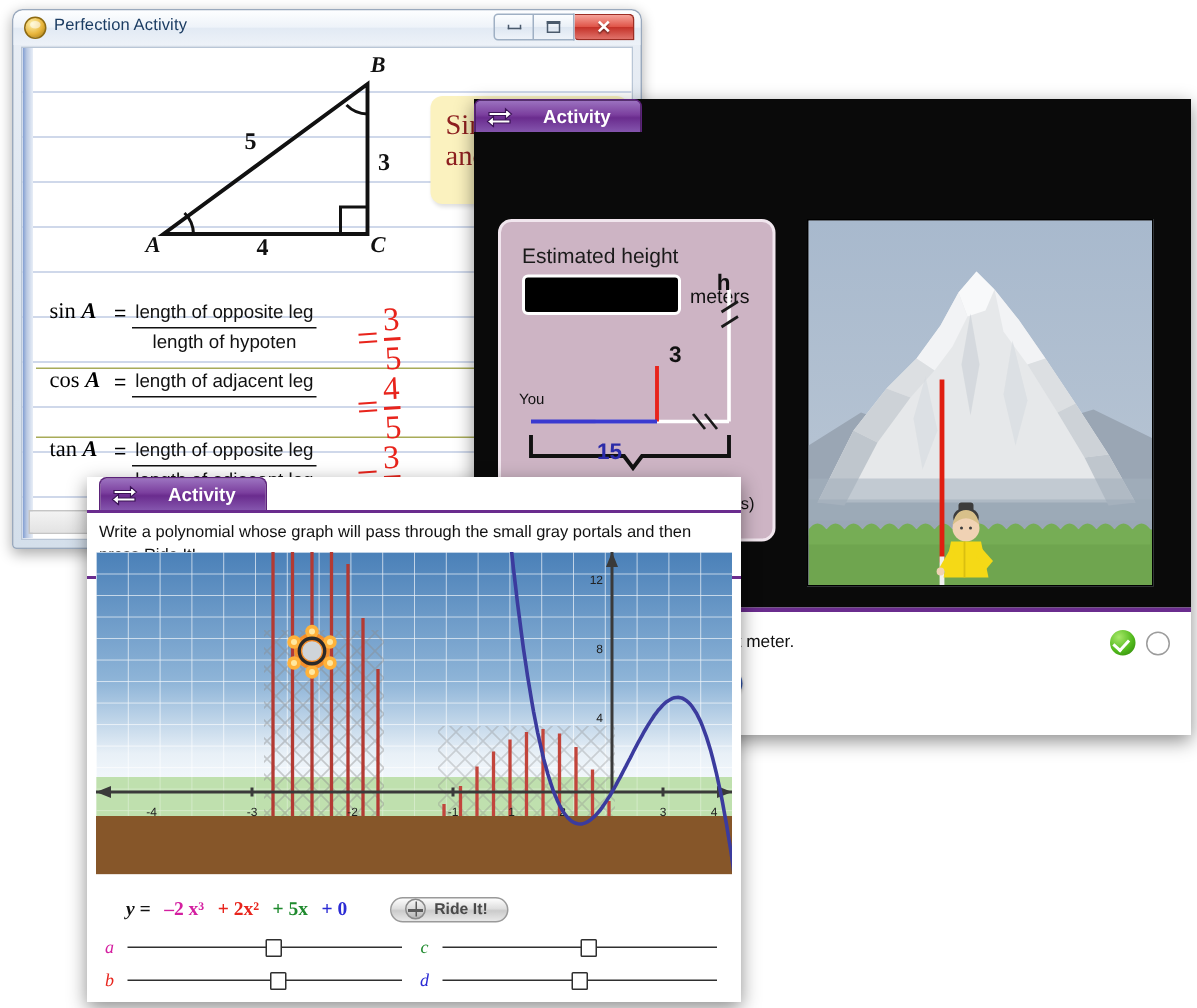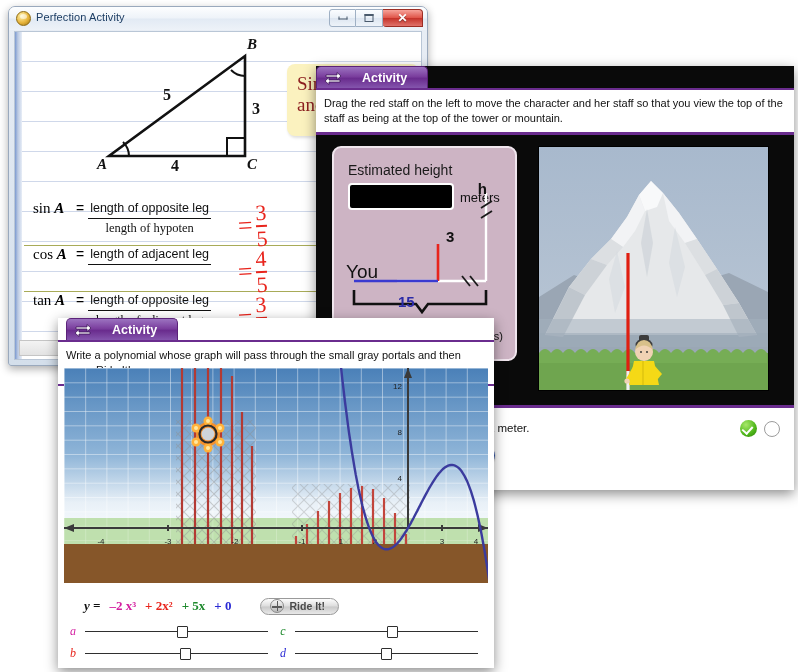--- a/index.html
+++ b/index.html
@@ -93,21 +93,21 @@
 
   
   .formulas { position:absolute; left:9px; top:168px; right:6px; }
   .frow { position:relative; height:46px; border-bottom:1px solid #a8ab58; display:flex; }
   .frow:last-child { border-bottom:none; }
   .fname { font-family:"Liberation Serif", serif; font-size:15px; width:52px; padding-left:9px; }
   .fname i { font-weight:bold; }
   .feq { font-size:14px; margin-right:4px; }
   .frac { display:inline-block; text-align:center; font-size:12.5px; line-height:1.32; color:#111; }
   .frac .num { border-bottom:1.6px solid #111; padding:0 2px 1px; display:block; }
-  .frac .den { display:block; padding-top:1px;font-family:Liberation Serif, serif; }
+  .frac .den { display:block; padding-top:1px; }
   .redval {
     position:absolute; display:flex; align-items:center; gap:3px;
     color:#e8241c; font-family:"Liberation Serif", serif;
   }
   .redval .eqs { font-size:26px; line-height:0.7; transform:rotate(-4deg); }
   .redfrac { text-align:center; font-size:22px; line-height:1.0; transform:rotate(-3deg); }
   .redfrac .rn { display:block; }
   .redfrac .rbar { display:block; height:2px; background:#e8241c; margin:1px 0; }
   .redfrac .rd { display:block; }
 
@@ -139,21 +139,21 @@
     background:#cdb4c4; border:2px solid #f1e6ee; border-radius:9px;
   }
   .est-label { position:absolute; left:14px; top:14px; font-size:14px; color:#1a1a1a; }
   .est-input {
     position:absolute; left:14px; top:35px; width:106px; height:27px;
     background:#000; border:2px solid #fff; border-radius:4px;
   }
   .est-units { position:absolute; left:126px; top:42px; font-size:13px; color:#111; }
   .diag-h { position:absolute; right:28px; top:32px; font-size:15px; font-weight:bold; color:#111; }
   .diag-3 { position:absolute; left:112px; top:80px; font-size:15px; font-weight:bold; color:#111; }
-  .diag-you { position:absolute; left:12px; top:113px; font-size:19px; color:#111; }
+  .diag-you { position:absolute; left:12px; top:113px; font-size:10px; color:#111; }
   .diag-15 { position:absolute; left:64px; top:145px; font-size:15px; color:#2b2ba8; font-weight:bold; }
   .diag-big { position:absolute; left:60px; top:176px; font-size:17px; color:#111; font-weight:bold; letter-spacing:1px;}
   .diag-meters { position:absolute; left:128px; top:182px; font-size:11px; color:#111; }
 
   .panel-right {
     position:absolute; left:222px; top:10px; width:231px; height:245px;
     background:#b7c2d0; overflow:hidden; border:1px solid #000;
   }
   .question-bar {
     position:absolute; left:0; right:0; bottom:0; height:85px; background:#fff;
@@ -323,23 +323,20 @@
   <div class="act-tab">
     <span class="swap-ico">
       <svg viewBox="0 0 18 14" width="18" height="14">
         <path d="M2 4 H13 L13 1.5 L17 5 L13 8.5 L13 6 H2 Z" fill="#ffffff" stroke="#3a1355" stroke-width="0.8"></path>
         <path d="M16 11 H5 L5 13.5 L1 10 L5 6.5 L5 9 H16 Z" fill="#ffffff" stroke="#3a1355" stroke-width="0.8"></path>
       </svg>
     </span>
     <span class="act-tab-title">Activity</span>
   </div>
 
-  <div class="prompt-bar">
-    <div class="prompt-text">Drag the red staff on the left to move the character and her staff so that you view the top of the staff as being at the top of the tower or mountain.</div>
-  </div>
 
   <div class="act-body">
 
     <div class="panel-left">
       <div class="est-label">Estimated height</div>
       <div class="est-input"></div>
       <div class="est-units">meters</div>
 
       <svg style="position:absolute; left:0; top:0; width:185px; height:215px;">
         <line x1="152" y1="45" x2="152" y2="133" stroke="#ffffff" stroke-width="2.4"></line>

